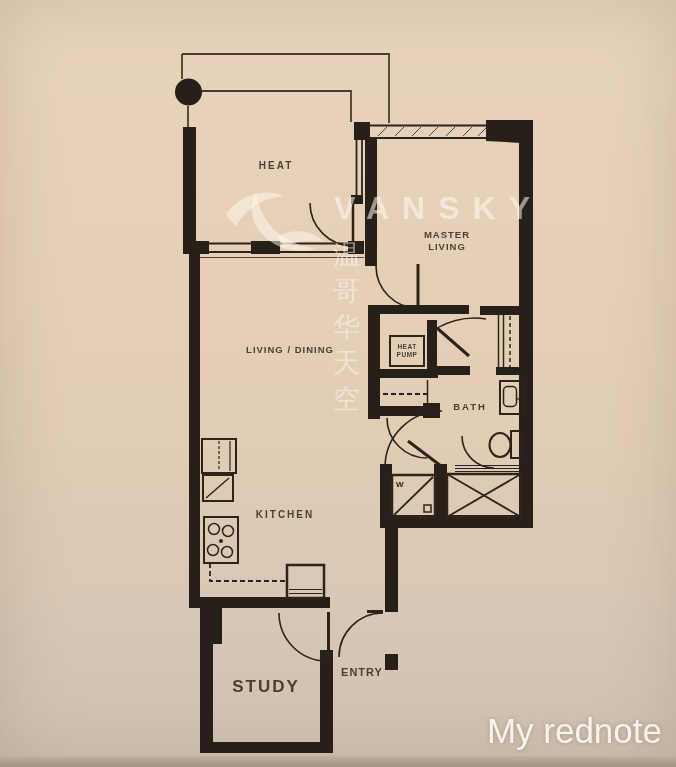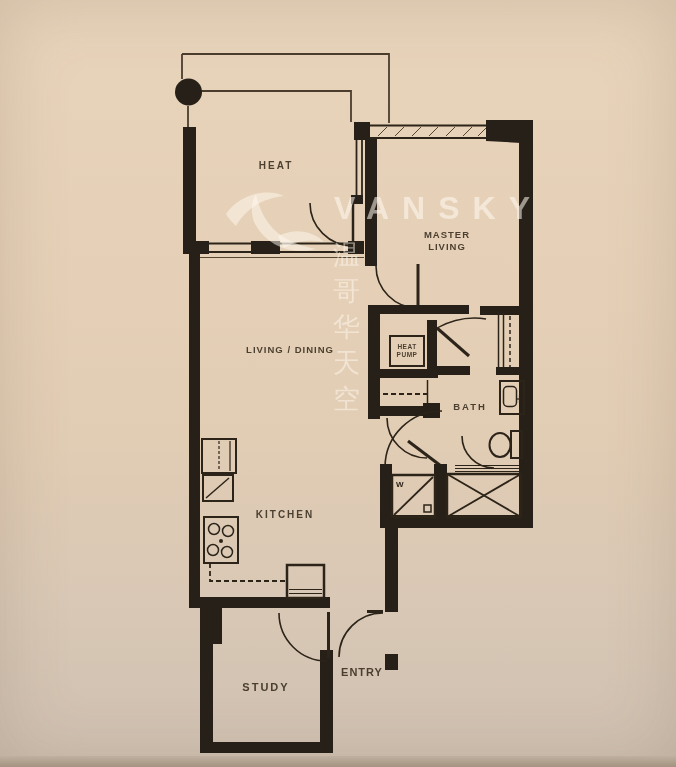--- a/index.html
+++ b/index.html
@@ -13,21 +13,21 @@
   .lbl{
     position:absolute;z-index:3;transform:translate(-50%,-50%);
     color:#372c1e;font-weight:bold;white-space:nowrap;opacity:.88;
   }
   .lbl-deck{font-size:10px;letter-spacing:2px;}
   .lbl-living{font-size:9.5px;letter-spacing:1px;}
   .lbl-master{font-size:9.5px;letter-spacing:1px;text-align:center;line-height:1.25;white-space:normal;width:70px;margin-top:24px;}
   .lbl-hp{font-size:6.5px;letter-spacing:.5px;text-align:center;line-height:1.3;white-space:normal;width:34px;}
   .lbl-bath{font-size:9.5px;letter-spacing:2px;}
   .lbl-kitchen{font-size:10px;letter-spacing:2px;}
-  .lbl-study{font-size:11px;letter-spacing:2px;}
+  .lbl-study{font-size:17px;letter-spacing:2px;}
   .lbl-entry{font-size:11px;letter-spacing:1px;}
   .lbl span{display:block;}
   #watermark{position:absolute;left:0;top:0;z-index:4;pointer-events:none;}
   #wm-brand{
     position:absolute;left:334px;top:190px;
     font-size:32px;font-weight:bold;letter-spacing:13px;
     color:rgba(255,250,240,.55);
   }
   #wm-cn{
     position:absolute;left:333px;top:237px;
@@ -241,14 +241,15 @@
       <g fill="rgba(255,250,240,.5)">
         <path d="M 4 26 C 18 6 44 0 62 8 C 42 10 24 20 14 38 C 10 34 6 30 4 26 Z"></path>
         <path d="M 34 6 C 40 34 56 54 94 61 C 64 68 42 54 32 34 C 28 22 30 12 34 6 Z"></path>
         <path d="M 56 48 C 72 40 90 42 102 54 C 88 51 72 53 62 60 Z"></path>
       </g>
     </svg>
     <div id="wm-brand">VANSKY</div>
     <div id="wm-cn">温哥华天空</div>
   </div>
 
+  <div id="caption">My rednote</div>
   <div id="strip"></div>
 </div>
 
 </body></html>

